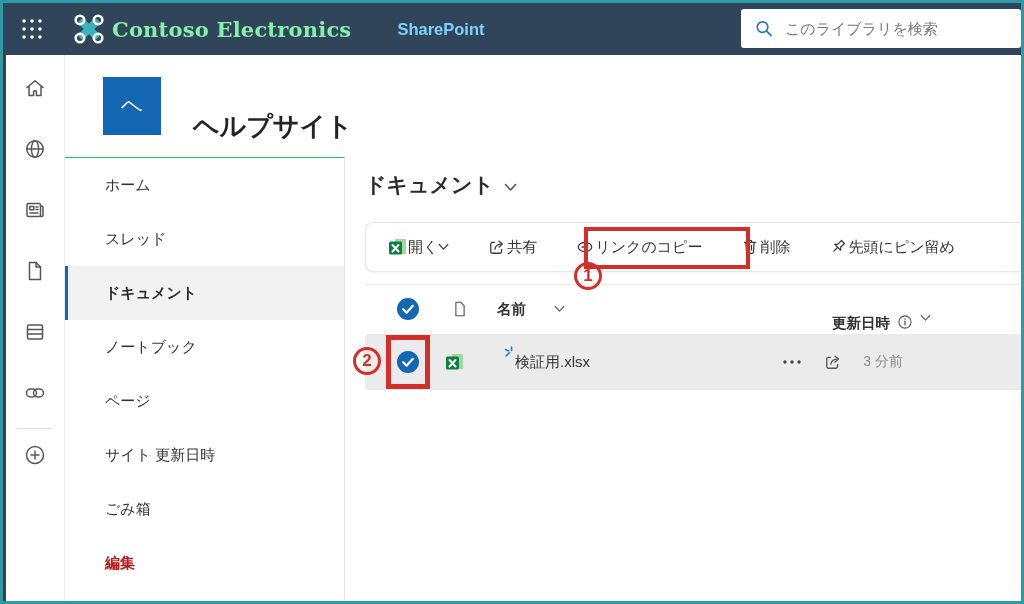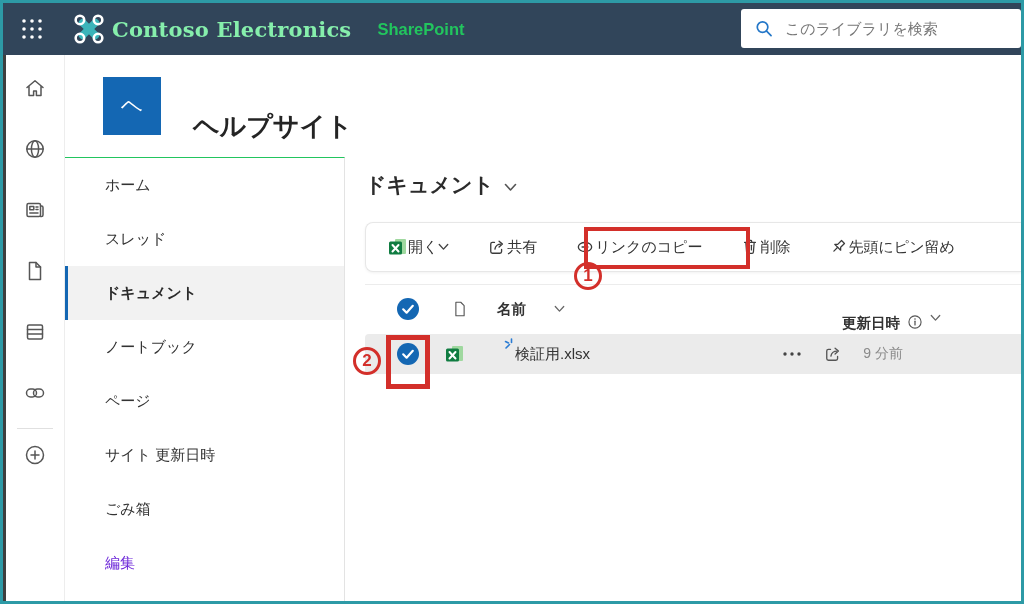--- a/index.html
+++ b/index.html
@@ -9,21 +9,21 @@
            border:3px solid #2d9aa6; background:#fff; }
 
   
   .topbar { position:absolute; left:0; top:0; right:0; height:52px;
             background:#31455a; display:flex; align-items:center; }
   .waffle { width:30px; height:30px; margin-left:14px; display:flex;
             align-items:center; justify-content:center; cursor:pointer; }
   .brand { display:flex; align-items:center; margin-left:26px; }
   .brand-text { color:#86efac; font-family:"DejaVu Serif","Liberation Serif",serif;
                 font-weight:bold; font-size:21px; margin-left:7px; letter-spacing:.2px; }
-  .product { color:#22c55e; font-size:16.5px; font-weight:bold; margin-left:26px; }
+  .product { color:#7dd3fc; font-size:16.5px; font-weight:bold; margin-left:46px; }
   .searchbox { position:absolute; right:0; top:6px; width:280px; height:39px;
                background:#fff; border-radius:3px; display:flex; align-items:center;
                padding-left:14px; }
   .searchbox input { border:none; outline:none; font-size:15px; color:#444;
                      margin-left:12px; width:250px; background:transparent;
                      font-family:"Liberation Sans","DejaVu Sans",sans-serif; }
   .searchbox input::placeholder { color:#777; opacity:1; }
 
   
   .rail { position:absolute; left:0; top:52px; bottom:0; width:62px; background:#fff;
@@ -42,44 +42,44 @@
   .sitetitle { font-size:26px; font-weight:bold; color:#242424; margin-left:32px;margin-top:40px; }
 
   
   .sitenav { position:absolute; left:62px; top:154px; bottom:0; width:280px; background:#fff;
              border-top:1px solid #22c55e; border-right:1px solid #e3e3e3; }
   .nav-item { position:relative; height:54px; display:flex; align-items:center;
               padding-left:40px; font-size:15px; color:#333; cursor:pointer; }
   .nav-item.selected { background:#f2f2f2; font-weight:bold; color:#2b2b2b; }
   .nav-item.selected::before { content:""; position:absolute; left:0; top:0; bottom:0;
                                width:3px; background:#1467b3; }
-  .nav-item.link { color:#6d28d9; }
+  .nav-item.link { color:#b91c1c;font-weight:bold; }
 
   
   .content { position:absolute; left:342px; top:154px; right:0; bottom:0; background:#fff; }
   .lib-heading { position:absolute; left:20px; top:14px; display:flex; align-items:center; }
   .lib-heading h2 { font-size:21px; font-weight:bold; color:#2b2b2b; }
   .lib-heading .chev { margin-left:10px; margin-top:4px; }
 
   .toolbar { position:absolute; left:20px; right:0; top:65px; height:50px; background:#fff;
              border:1px solid #e7e7e7; border-right:none; border-radius:8px 0 0 8px;
              box-shadow:0 1px 3px rgba(0,0,0,.06); display:flex; align-items:center;
              padding-left:22px; gap:38px; }
   .tb-btn { display:flex; align-items:center; background:none; border:none;
             font-size:15px; color:#333; cursor:pointer;
             font-family:"Liberation Sans","DejaVu Sans",sans-serif; white-space:nowrap; }
 
   .list-sep { position:absolute; left:20px; right:0; top:127px; height:1px; background:#ececec; }
 
-  .list-header { position:absolute; left:20px; right:0; top:128px; height:48px;
+  .list-header { position:absolute; left:20px; right:10px; top:128px; height:48px;
                  display:flex; align-items:center; padding-left:32px;gap:8px; }
   .col-label { font-size:14.5px; font-weight:bold; color:#333; }
   .hdr-right { margin-left:auto; margin-right:80px; display:flex; align-items:flex-start; gap:7px;margin-top:28px; }
 
-  .file-row { position:absolute; left:20px; right:0; top:177px; height:40px; background:#ebebeb;
+  .file-row { position:absolute; left:20px; right:0; top:177px; height:56px; background:#ebebeb;
               border-radius:4px 0 0 4px; display:flex; align-items:center;
               padding-left:32px; cursor:pointer;justify-content:center; }
   .name-cell { position:relative; margin-left:50px; font-size:15px; color:#333; }
   .glint { position:absolute; left:-12px; top:-8px; }
   .row-right { margin-left:auto; margin-right:118px; display:flex; align-items:center; gap:20px; }
   .time { font-size:14px; color:#8a8a8a; white-space:nowrap; }
 
   .gap16 { width:16px; } .gap12 { width:12px; } .gap26 { width:26px; }
 
   
@@ -336,21 +336,21 @@
         <svg width="22" height="18" viewBox="0 0 22 18">
           <circle cx="4" cy="9" r="1.7" fill="#444"></circle>
             <circle cx="11" cy="9" r="1.7" fill="#444"></circle>
             <circle cx="18" cy="9" r="1.7" fill="#444"></circle>
         </svg>
         <svg width="20" height="20" viewBox="0 0 24 24">
           <path d="M9 6.5 H6.5 A2 2 0 0 0 4.5 8.5 v9 a2 2 0 0 0 2 2 h9 a2 2 0 0 0 2 -2 V15" fill="none" stroke="#555" stroke-width="1.6" stroke-linecap="round"></path>
           <path d="M9.5 14.5 c.6 -4 3.2 -6 7.5 -6" fill="none" stroke="#555" stroke-width="1.6" stroke-linecap="round"></path>
           <path d="M14.5 5 l4 3.5 -4 3.5" fill="none" stroke="#555" stroke-width="1.6" stroke-linecap="round" stroke-linejoin="round"></path>
         </svg>
-        <span class="time">9 分前</span>
+        <span class="time">3 分前</span>
       </div>
     </div>
   </main>
 
   <div class="red-box" id="red-box-copy-link"></div>
   <div class="ann" id="ann-1">1</div>
   <div class="red-box" id="red-box-row-check"></div>
   <div class="ann" id="ann-2">2</div>
 
 </div>

